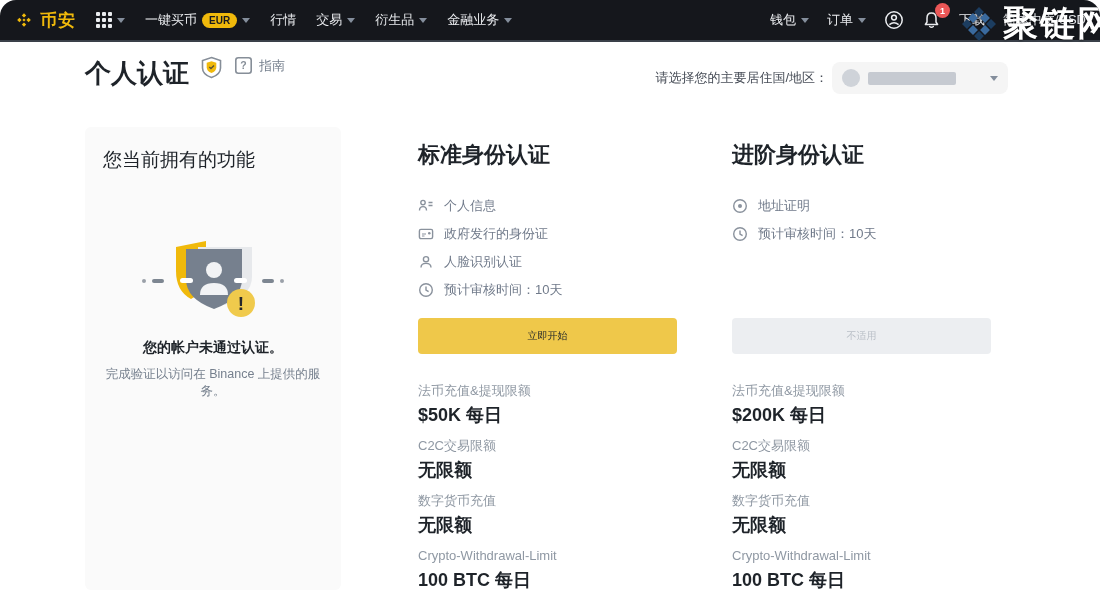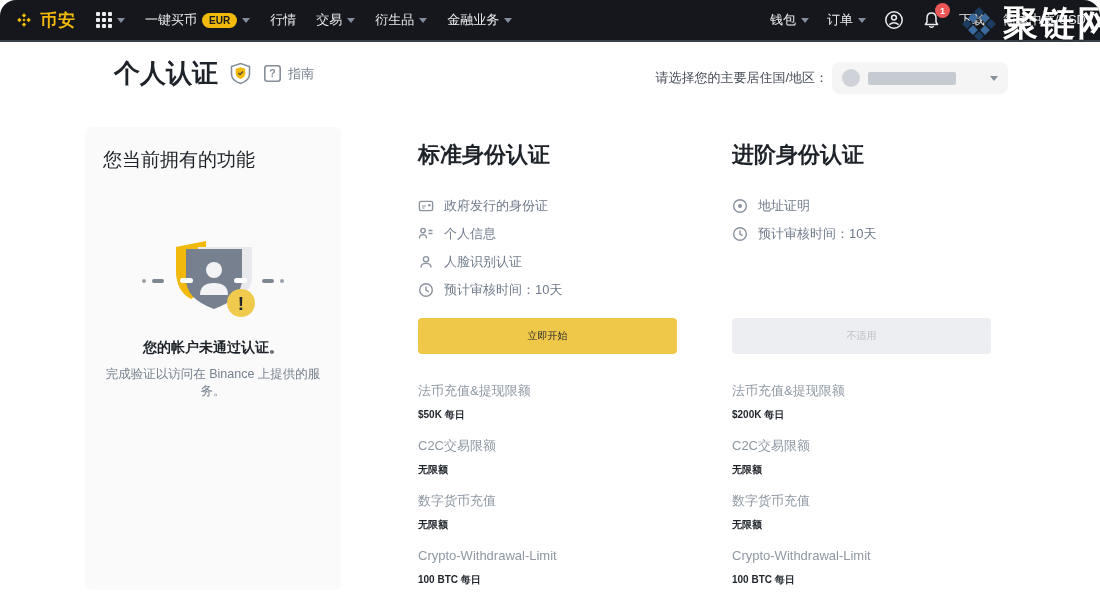--- a/index.html
+++ b/index.html
@@ -21,21 +21,21 @@
   .nav-right { margin-left:auto; display:flex; align-items:center; gap:18px; }
   .icon-btn { position:relative; display:flex; align-items:center; cursor:pointer; }
   .badge { position:absolute; top:-7px; right:-9px; min-width:15px; height:15px; background:#eb5757; color:#fff;
            font-size:9px; font-weight:bold; border-radius:8px; display:flex; align-items:center; justify-content:center; padding:0 3px; }
 
   
   .watermark { position:absolute; top:0px; right:-14px; display:flex; align-items:center; gap:2px; z-index:9; pointer-events:none; }
   .watermark-text { color:#fff; font-size:35px; font-weight:900; letter-spacing:2px; text-shadow:0 1px 2px rgba(0,0,0,.35); }
 
   
-  .page-header { position:absolute; top:56px; left:85px; display:flex; align-items:center; gap:12px;margin-left:29px; }
+  .page-header { position:absolute; top:56px; left:85px; display:flex; align-items:flex-start; gap:12px; }
   .page-title { font-size:26px; font-weight:bold; color:#1e2329; }
   .guide { display:flex; align-items:center; gap:6px; color:#76808e; font-size:13px; cursor:pointer; }
 
   .residence { position:absolute; top:62px; right:92px; display:flex; align-items:center; gap:4px; }
   .residence-label { color:#474d57; font-size:13px; }
   .residence-select { width:176px; height:32px; background:#f5f5f5; border-radius:8px; display:flex; align-items:center;
                       padding:0 10px; gap:8px; cursor:pointer; }
   .flag-ph { width:18px; height:18px; border-radius:50%; background:#cfd3d9; }
   .name-ph { width:88px; height:13px; border-radius:2px; background:#c6cad1; }
   .residence-select .caret { margin-left:auto; }
@@ -54,21 +54,21 @@
   .col-title { font-size:22px; font-weight:bold; line-height:30px; color:#1e2329; }
   .req-list { margin-top:22px; }
   .req-item { display:flex; align-items:center; gap:10px; height:28px; color:#707a8a; font-size:13px; }
   .req-item svg { flex:0 0 auto; }
   .big-button { position:absolute; top:178px; left:0; width:259px; height:36px; border:none; border-radius:4px;
                 font-size:10px; font-weight:normal; font-family:inherit; cursor:pointer; }
   .btn-primary { background:#efc84a; color:#1e2329; }
   .btn-disabled { background:#eceef1; color:#b9bfc7; cursor:default; }
   .limits { position:absolute; top:243px; left:0; width:259px; }
   .limit-label { font-size:13px; color:#8f98a3; line-height:16px; margin-bottom:7px; }
-  .limit-value { font-size:10px; font-weight:bold; color:#1e2329; line-height:18px; margin-bottom:14px; }
+  .limit-value { font-size:18px; font-weight:bold; color:#1e2329; line-height:18px; margin-bottom:14px; }
 </style>
 </head>
 <body>
 
 <div class="page">
 
   <div class="navbar">
     <div class="nav-left">
       <div class="brand">
         <svg width="20" height="20" viewBox="0 0 20 20">
@@ -213,36 +213,36 @@
 
     <div class="status-title">您的帐户未通过认证。</div>
     <div class="status-desc">完成验证以访问在 Binance 上提供的服务。</div>
   </div>
 
   <div class="col col-standard">
     <div class="col-title">标准身份认证</div>
     <div class="req-list">
       <div class="req-item">
         <svg width="16" height="16" viewBox="0 0 16 16">
+          <circle cx="5" cy="4.6" r="2.2" fill="none" stroke="#8a929d" stroke-width="1.4"></circle>
+          <path d="M1.5 12.5 Q1.5 8.6 5 8.6 Q8.5 8.6 8.5 12.5" fill="none" stroke="#8a929d" stroke-width="1.4"></path>
+          <path d="M10.5 4.5 H14.5 M10.5 7.5 H14.5" stroke="#8a929d" stroke-width="1.4"></path>
+        </svg>
+        <span>个人信息</span>
+      </div>
+      <div class="req-item">
+        <svg width="16" height="16" viewBox="0 0 16 16">
           <rect x="1.4" y="3.4" width="13.2" height="9.2" rx="1.5" fill="none" stroke="#8a929d" stroke-width="1.4"></rect>
           <path d="M4 8 H8 M4 10 H6.5" stroke="#8a929d" stroke-width="1.2"></path>
           <circle cx="11.3" cy="7.2" r="1.3" fill="#8a929d"></circle>
         </svg>
         <span>政府发行的身份证</span>
       </div>
       <div class="req-item">
         <svg width="16" height="16" viewBox="0 0 16 16">
-          <circle cx="5" cy="4.6" r="2.2" fill="none" stroke="#8a929d" stroke-width="1.4"></circle>
-          <path d="M1.5 12.5 Q1.5 8.6 5 8.6 Q8.5 8.6 8.5 12.5" fill="none" stroke="#8a929d" stroke-width="1.4"></path>
-          <path d="M10.5 4.5 H14.5 M10.5 7.5 H14.5" stroke="#8a929d" stroke-width="1.4"></path>
-        </svg>
-        <span>个人信息</span>
-      </div>
-      <div class="req-item">
-        <svg width="16" height="16" viewBox="0 0 16 16">
           <circle cx="8" cy="5.2" r="2.6" fill="none" stroke="#8a929d" stroke-width="1.4"></circle>
           <path d="M3 13.5 Q3 9.4 8 9.4 Q13 9.4 13 13.5" fill="none" stroke="#8a929d" stroke-width="1.4"></path>
         </svg>
         <span>人脸识别认证</span>
       </div>
       <div class="req-item">
         <svg width="16" height="16" viewBox="0 0 16 16">
           <circle cx="8" cy="8" r="6.3" fill="none" stroke="#8a929d" stroke-width="1.4"></circle>
           <path d="M8 4.6 V8 L10.6 9.6" fill="none" stroke="#8a929d" stroke-width="1.4"></path>
         </svg>

